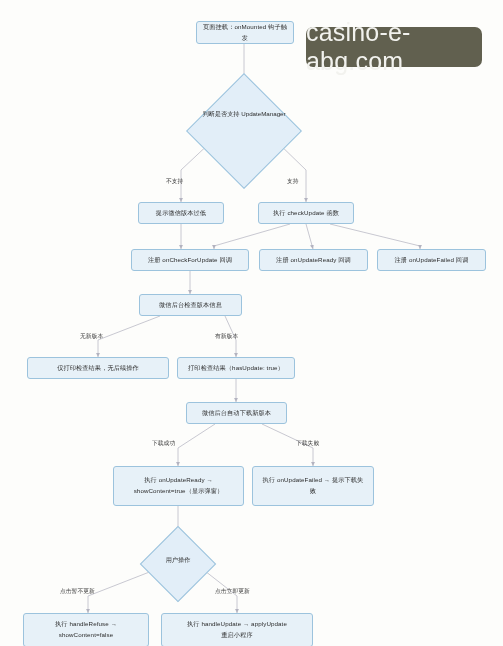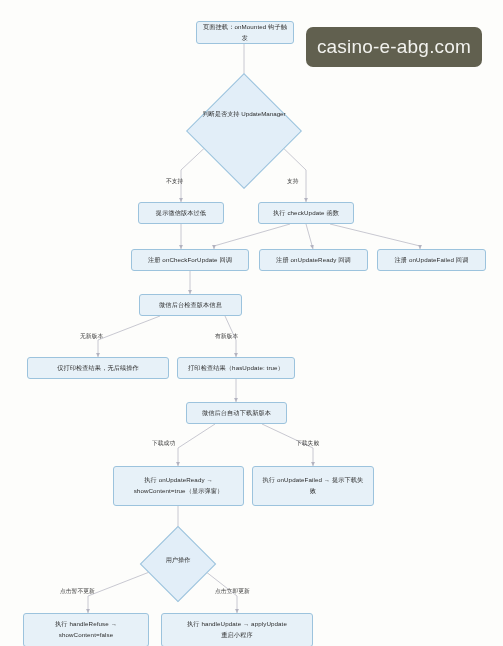--- a/index.html
+++ b/index.html
@@ -55,21 +55,21 @@
   }
 
   #watermark{
     position:absolute;
     left:306px;top:27px;
     width:176px;height:40px;
     background:#61604f;
     border-radius:7px;
     display:flex;align-items:center;justify-content:center;
     color:#f2f2ee;
-    font-size:19px;
+    font-size:25px;
     letter-spacing:0.2px;
   }
 </style>
 </head>
 <body>
 
 <div id="canvas">
 
   <svg class="links" viewBox="0 0 503 646">
     <defs>

